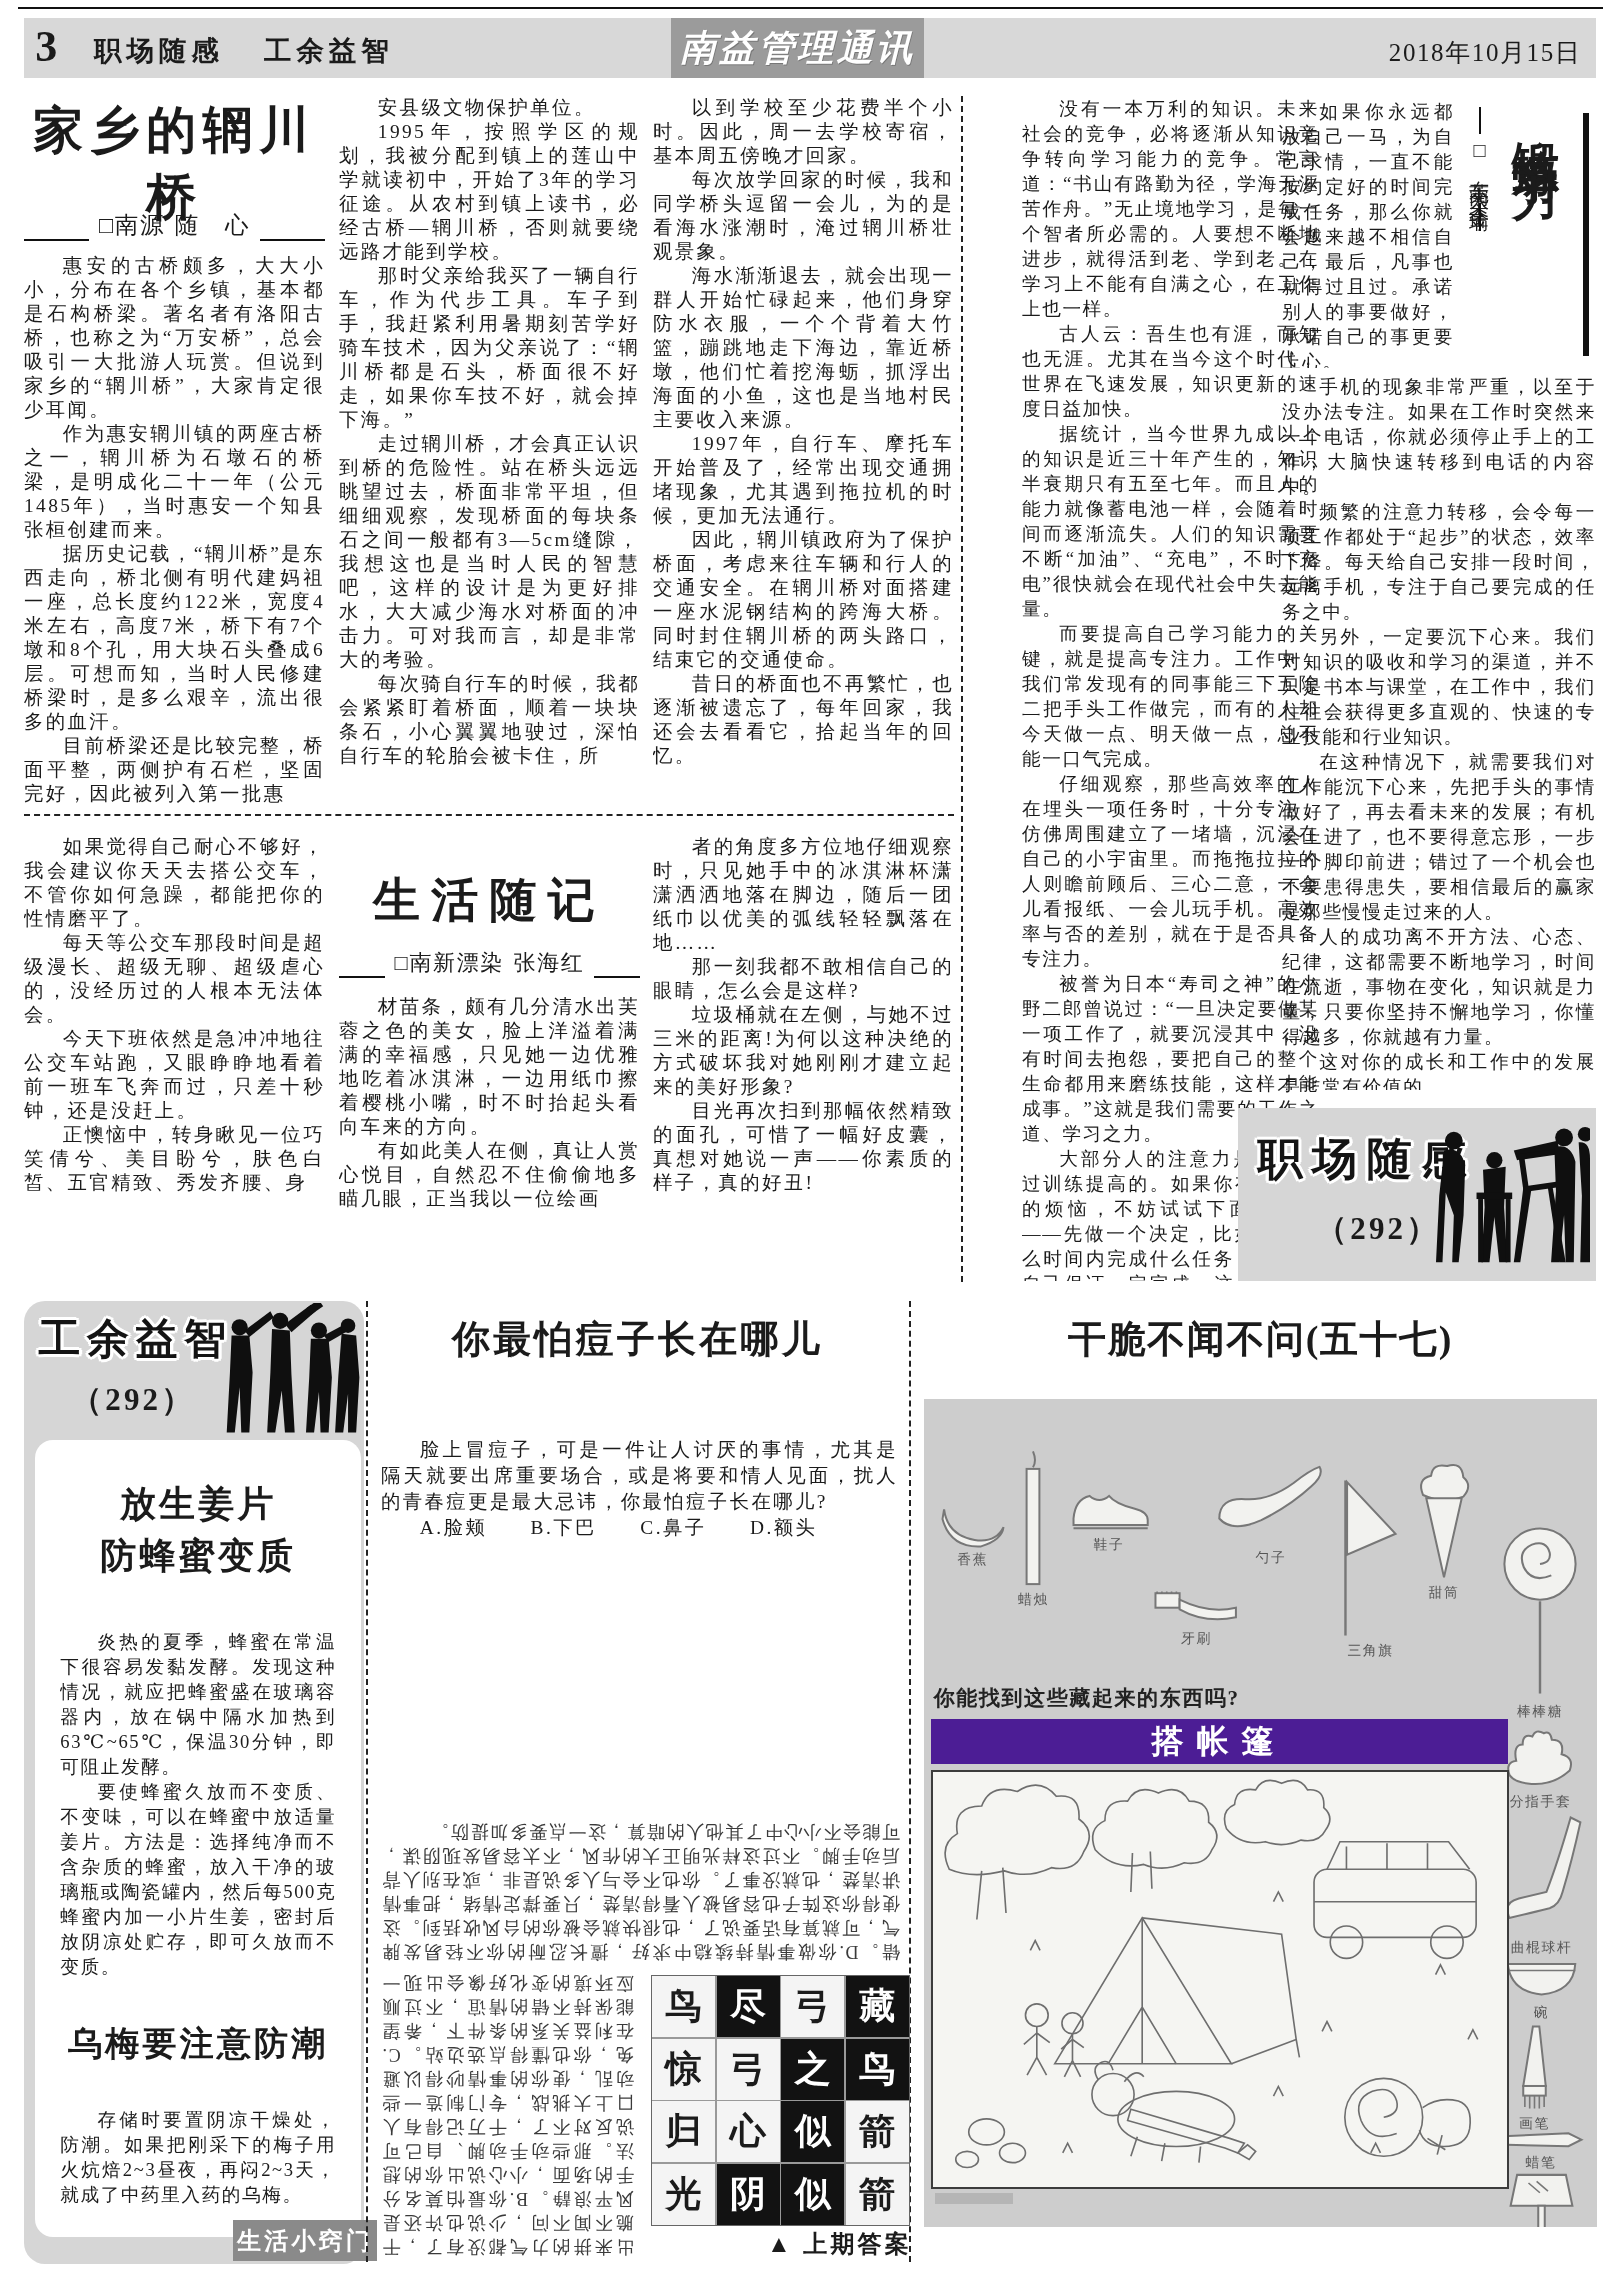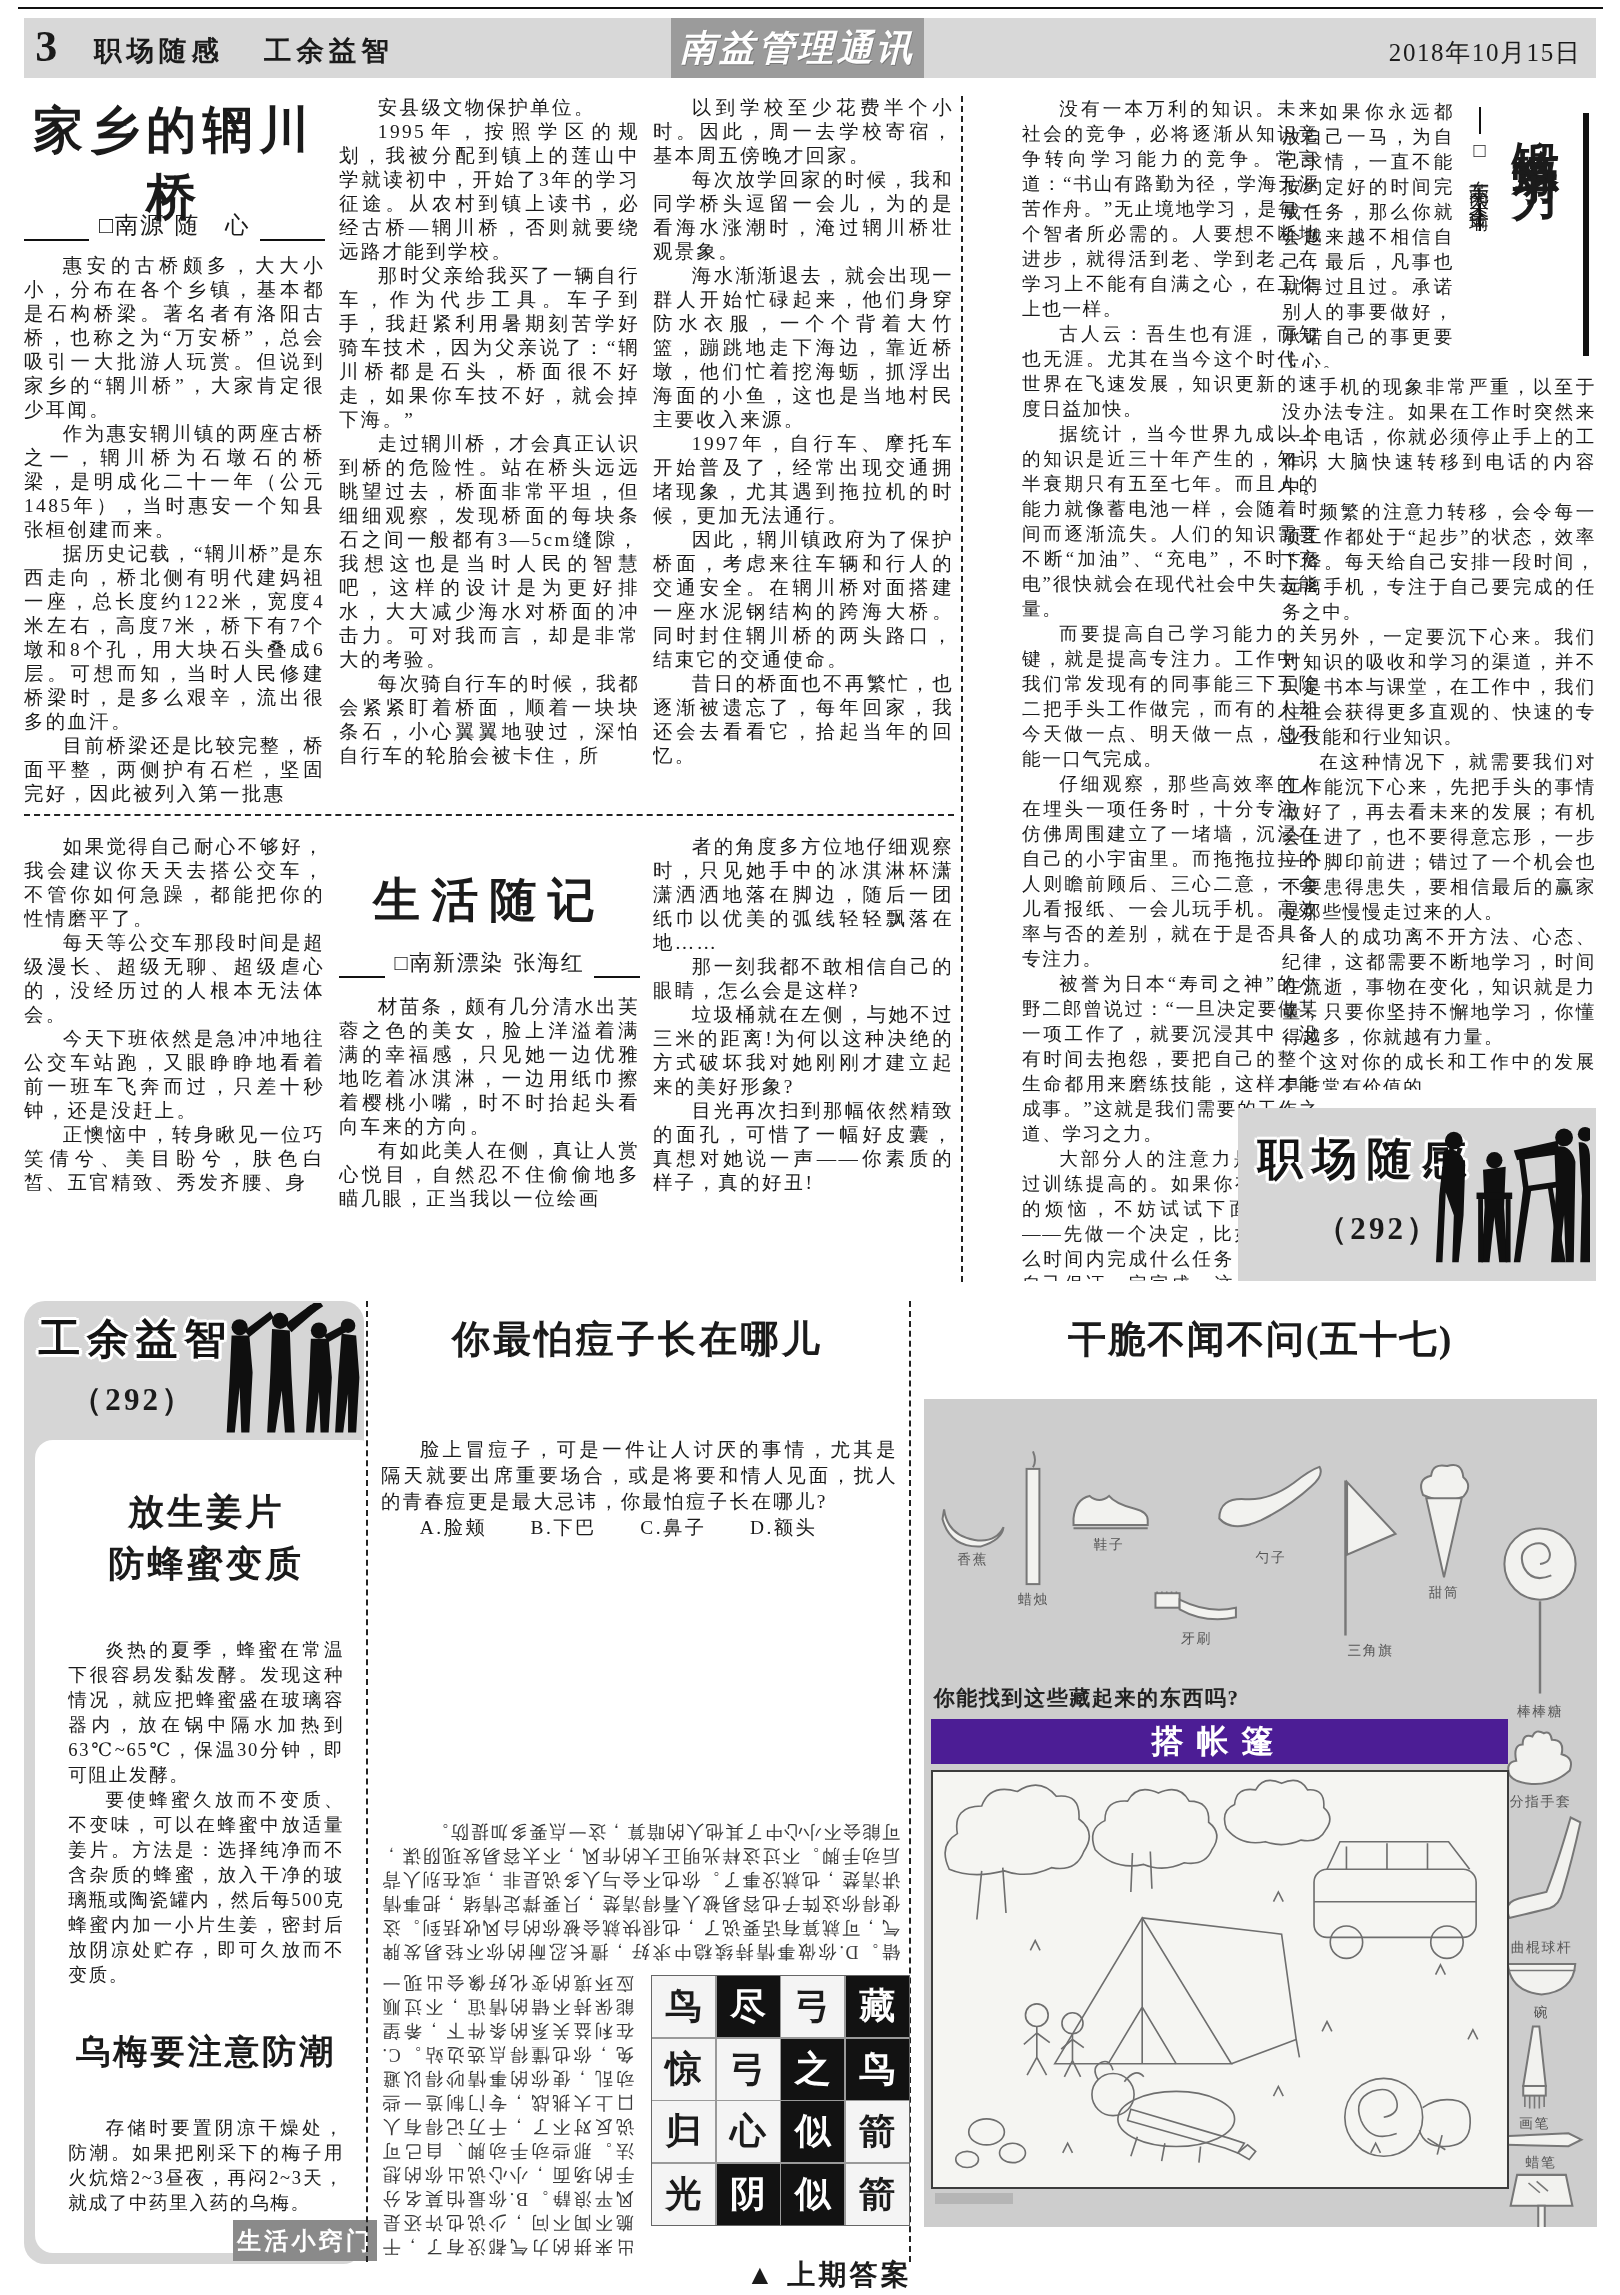--- a/index.html
+++ b/index.html
@@ -31,42 +31,42 @@
   .bubble{font-family:"Liberation Sans","DejaVu Sans",sans-serif;font-weight:900;color:#141414;
     text-shadow:-2.4px -2.4px 0 #fff,2.4px -2.4px 0 #fff,-2.4px 2.4px 0 #fff,2.4px 2.4px 0 #fff,0 -3.2px 0 #fff,0 3.2px 0 #fff,-3.2px 0 0 #fff,3.2px 0 0 #fff;}
   .badge-num{font-size:31px;font-weight:bold;letter-spacing:3.2px;}
   
   #learn-title{writing-mode:vertical-rl;font-size:47px;font-weight:900;letter-spacing:8px;}
   #learn-byline{display:flex;flex-direction:column;align-items:center;}
   #learn-byline .vtxt{writing-mode:vertical-rl;font-size:20px;letter-spacing:3.2px;}
   #learn-byline .vrule{width:2.4px;height:27.5px;background:#111;margin:4.9px 0;}
   
   #leftbox{left:24px;top:1301px;width:340px;height:963px;background:#d6d6d6;border-radius:21px;}
-  #whitebox{left:11.3px;top:139px;width:318px;height:789px;background:#fff;border-radius:18px;padding:12px;}
+  #whitebox{left:11.3px;top:139px;width:318px;height:789px;background:#fff;border-radius:18px;padding:4px;}
   .tips-title{font-size:36px;font-weight:900;text-align:center;letter-spacing:3.2px;line-height:52px;}
   #tips-label{left:209px;top:919px;width:144px;height:41px;background:#8a8a8a;color:#fff;
     display:flex;align-items:center;justify-content:center;font-size:24px;font-weight:bold;letter-spacing:3.2px;}
   
   .inverted{transform:rotate(180deg);color:#3a3a3a;font-size:18px;line-height:24px;letter-spacing:1.6px;
             text-align:justify;overflow:hidden;}
   #grid{display:grid;grid-template-columns:repeat(4,63px);grid-template-rows:repeat(4,61px);
         border:1.6px solid #666;background:#999;gap:1.6px;}
   .gcell{background:#f4f4f4;display:flex;align-items:center;justify-content:center;
          font-size:36px;font-weight:bold;}
   .gcell.dark{background:#121212;color:#fff;}
   
   #pbox{left:924px;top:1399px;width:673px;height:828px;background:#cdcdcd;overflow:hidden;}
   .pitem{position:absolute;display:flex;flex-direction:column;align-items:center;gap:3.2px;}
   .pitem .plabel{font-size:13.8px;color:#555;letter-spacing:1.6px;white-space:nowrap;}
   #banner{left:6.5px;top:320px;width:577px;height:45px;background:#4c1d95;color:#fff;display:flex;
           align-items:center;justify-content:center;font-size:32px;font-weight:900;letter-spacing:13px;}
   #scene{left:6.5px;top:371px;width:574px;height:415px;background:#f5f5f2;border:2.4px solid #3c3c3c;}
   #pquestion{left:9.7px;top:285px;font-size:21px;font-weight:900;letter-spacing:1.6px;color:#222;}
   #pcaption{left:11.3px;top:794px;width:78px;height:11.3px;background:#b5b5b5;}
-  .gcapt{font-size:28px;font-weight:bold;letter-spacing:3.2px;margin-top:28px;}
+  .gcapt{font-size:24px;font-weight:bold;letter-spacing:3.2px;}
 </style>
 </head>
 <body>
 
 <div id="page">
 
   <div class="abs" id="topline"></div>
 
   <div class="abs" id="header">
     <div class="abs" id="pagenum">3</div>

